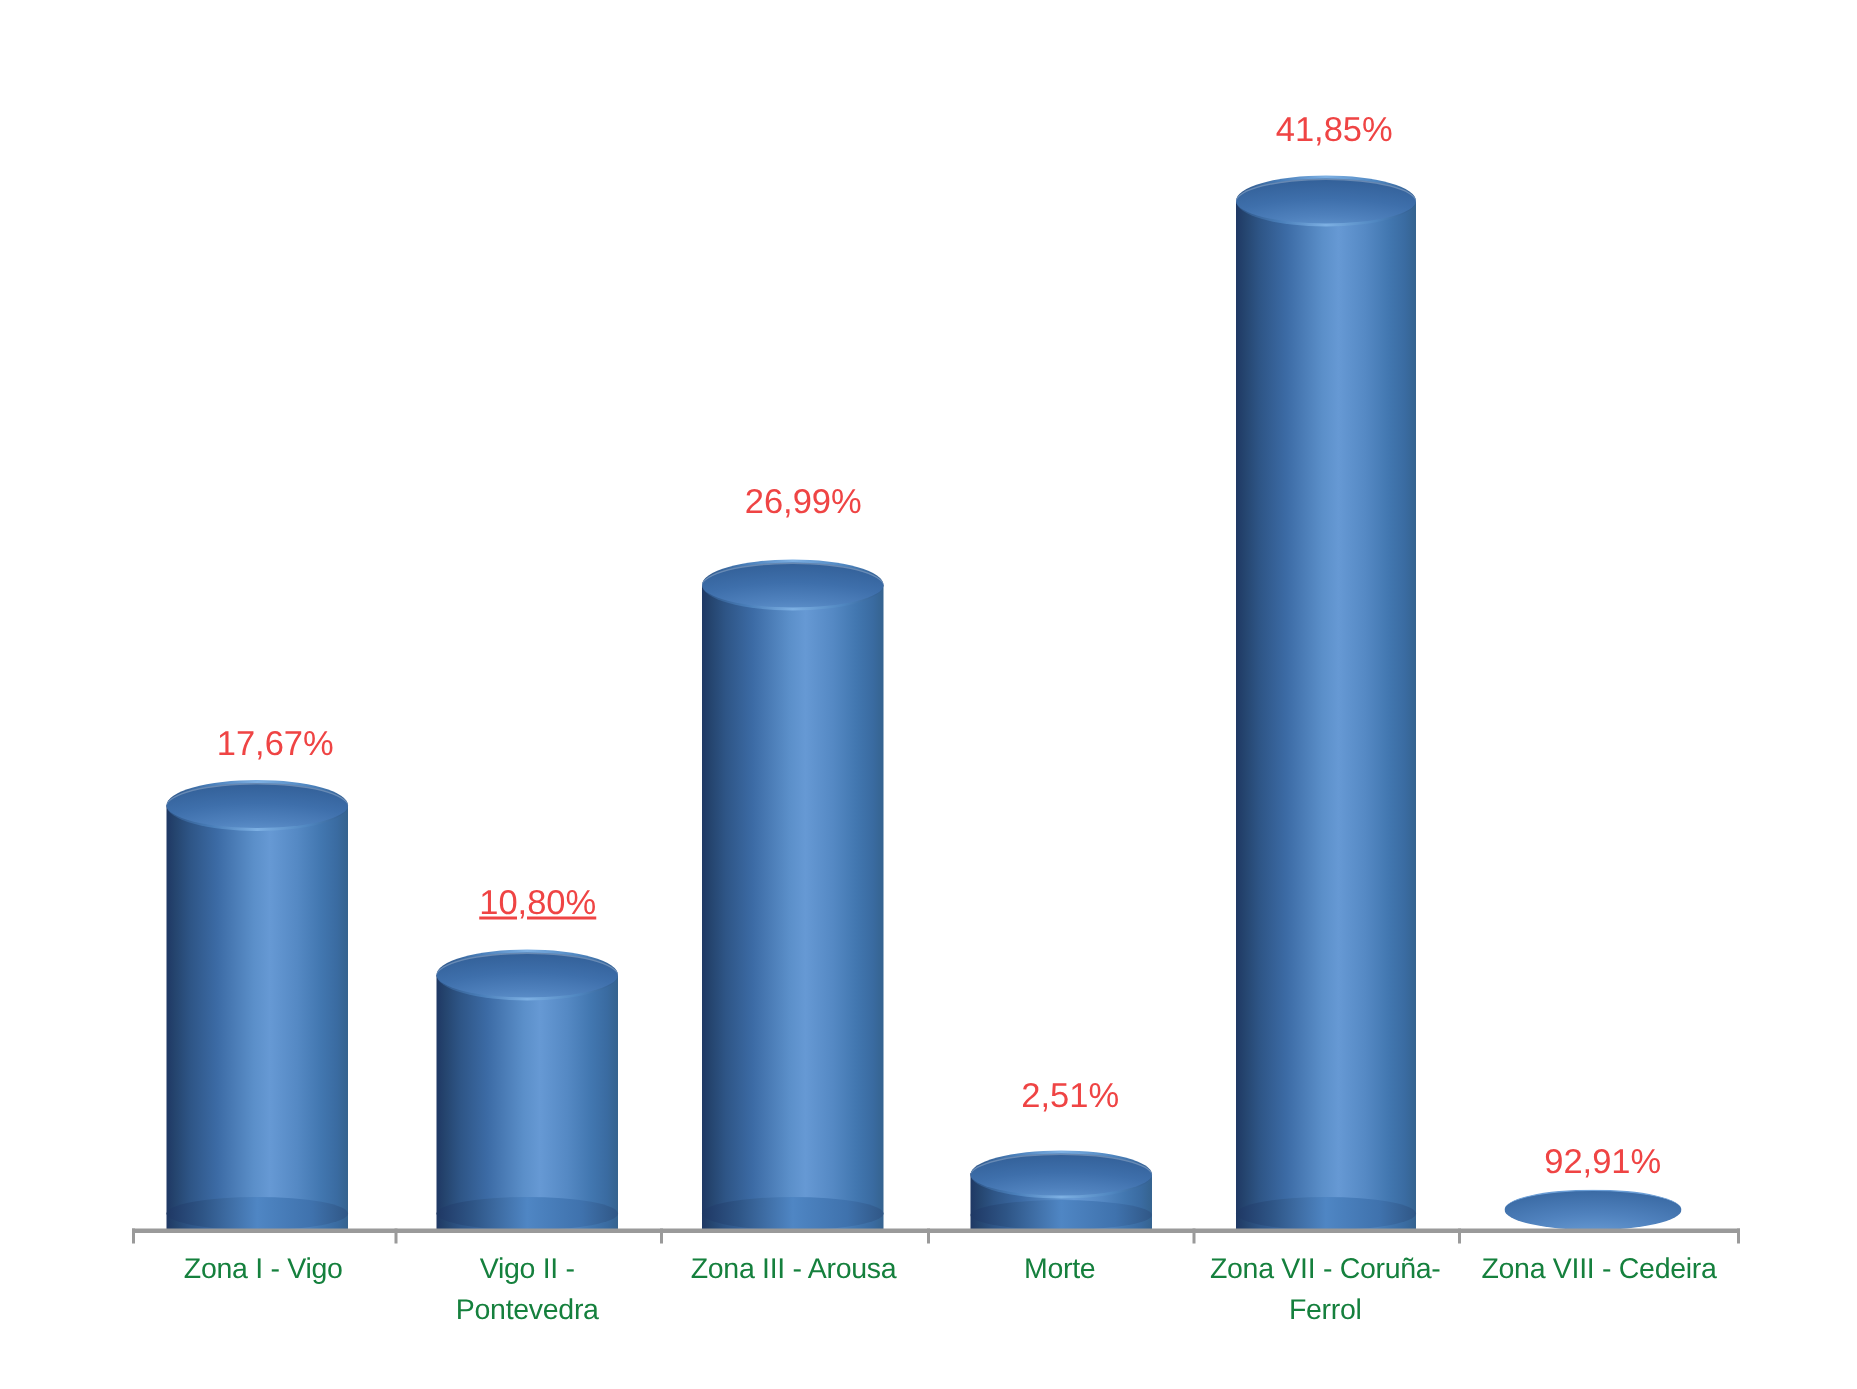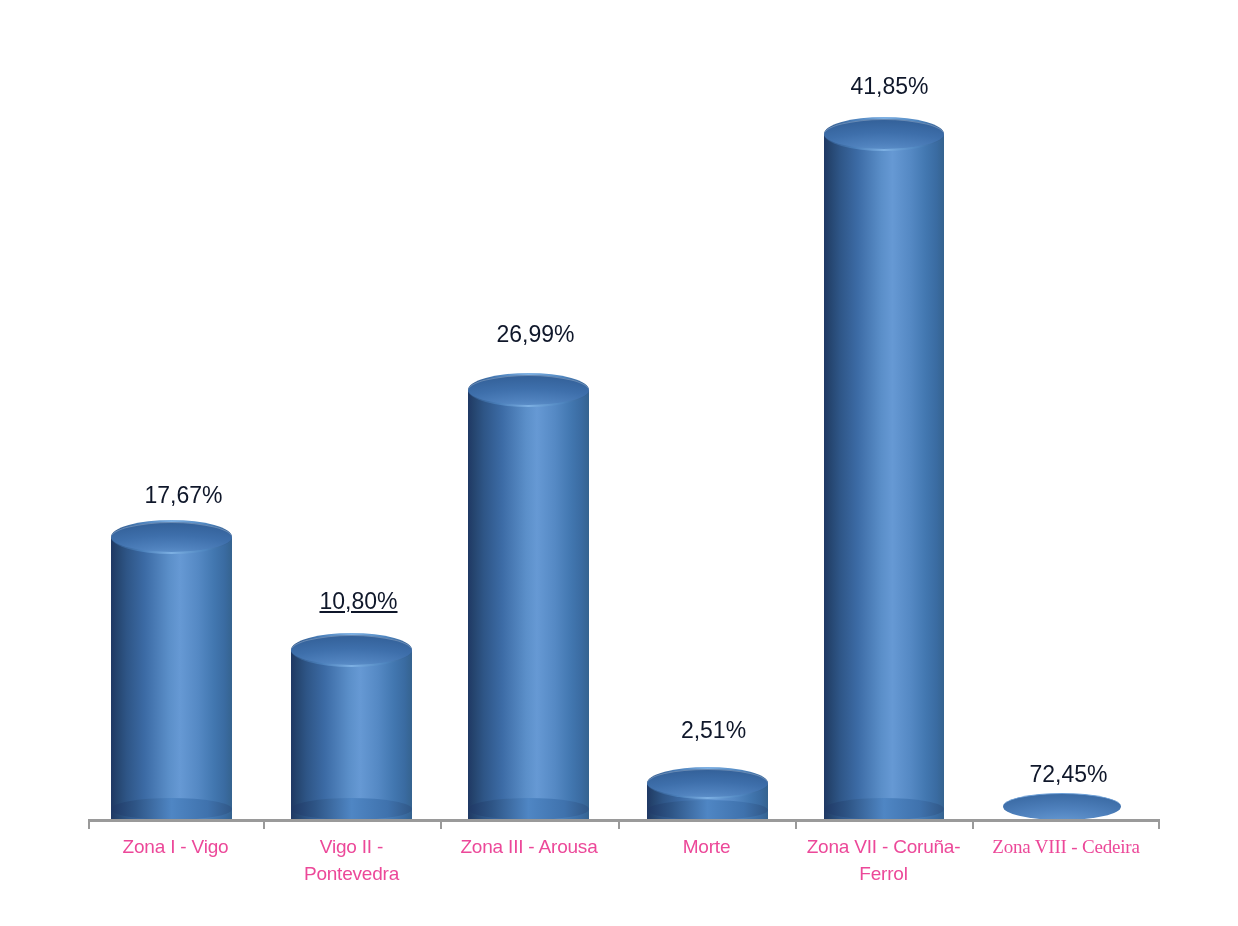--- a/index.html
+++ b/index.html
@@ -116,33 +116,33 @@
     background:
       radial-gradient(ellipse 120% 180% at 50% 130%,
           #6ea2da 0%, #4f81bd 40%, #3c6ca6 70%, #2f5b92 100%);
     border-top: 1px solid #6b9ed6;
   }
 
   
   .data-label {
     position: absolute;
     text-align: center;
-    color: #0f172a;
+    color: #ef4444;
     font-family: "Liberation Sans", sans-serif;
     font-size: 23px;
     line-height: 26px;
     white-space: nowrap;
   }
 
   
   .cat-label {
     position: absolute;
     top: 833px;
     text-align: center;
-    color: #ec4899;
+    color: #15803d;
     font-family: "Liberation Sans", sans-serif;
     font-size: 19px;
     line-height: 27px;
     letter-spacing: -0.2px;
   }
 </style>
 </head>
 <body>
 
 <div id="chart-root">
@@ -212,21 +212,21 @@
   <div class="data-label" style="left:91px; width:185px; top:482px;">17,67%</div>
 
   <div class="data-label" style="left:266px; width:185px; top:588px;text-decoration:underline;">10,80%</div>
 
   <div class="data-label" style="left:443px; width:185px; top:321px;">26,99%</div>
 
   <div class="data-label" style="left:621px; width:185px; top:717px;">2,51%</div>
 
   <div class="data-label" style="left:797px; width:185px; top:73px;">41,85%</div>
 
-  <div class="data-label" style="left:976px; width:185px; top:761px;">72,45%</div>
+  <div class="data-label" style="left:976px; width:185px; top:761px;">92,91%</div>
 
   <div class="cat-label" style="left:88px; width:175px;">
     <div>Zona I - Vigo</div>
   </div>
 
   <div class="cat-label" style="left:263px; width:177px;">
     <div>Vigo II -</div>
     <div>Pontevedra</div>
   </div>
 
@@ -236,17 +236,17 @@
 
   <div class="cat-label" style="left:618px; width:177px;">
     <div>Morte</div>
   </div>
 
   <div class="cat-label" style="left:795px; width:177px;">
     <div>Zona VII - Coruña-</div>
     <div>Ferrol</div>
   </div>
 
-  <div class="cat-label" style="left:972px; width:188px;font-family:Liberation Serif, serif;">
+  <div class="cat-label" style="left:972px; width:188px;">
     <div>Zona VIII - Cedeira</div>
   </div>
 
 </div>
 
 </body></html>

